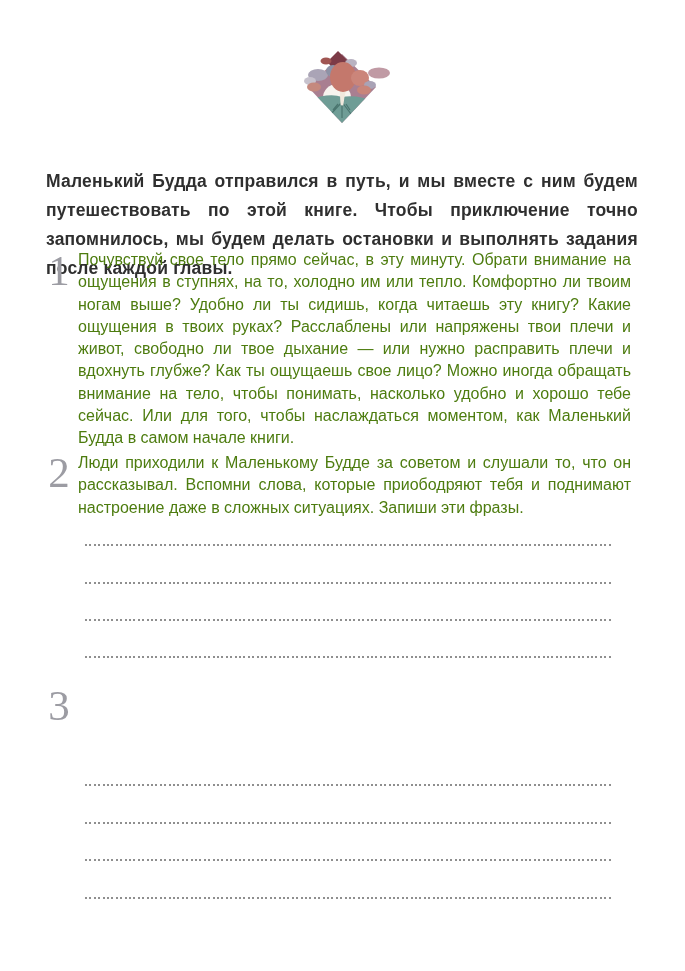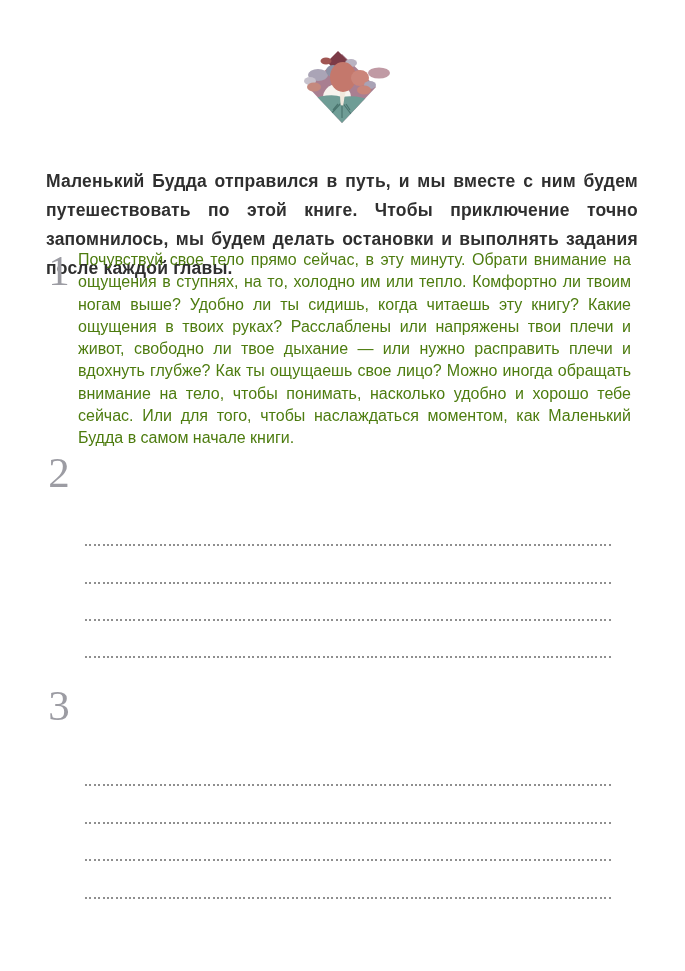--- a/index.html
+++ b/index.html
@@ -63,20 +63,21 @@
       <ellipse cx="71" cy="46" rx="7" ry="4.5" fill="#c98579"></ellipse>
     </g>
   </svg>
 
   <p class="intro">Маленький Будда отправился в путь, и мы вместе с ним будем путешествовать по этой книге. Чтобы приключение точно запомнилось, мы будем делать остановки и выполнять задания после каждой главы.</p>
 
   <div class="task-number" style="top:250px">1</div>
   <div class="task-text" style="top:249px">Почувствуй свое тело прямо сейчас, в эту минуту. Обрати внимание на ощущения в ступнях, на то, холодно им или тепло. Комфортно ли твоим ногам выше? Удобно ли ты сидишь, когда читаешь эту книгу? Какие ощущения в твоих руках? Расслаблены или напряжены твои плечи и живот, свободно ли твое дыхание — или нужно расправить плечи и вдохнуть глубже? Как ты ощущаешь свое лицо? Можно иногда обращать внимание на тело, чтобы понимать, насколько удобно и хорошо тебе сейчас. Или для того, чтобы наслаждаться моментом, как Маленький Будда в самом начале книги.</div>
 
   <div class="task-number" style="top:452px">2</div>
+  <div class="task-text" style="top:452px">Люди приходили к Маленькому Будде за советом и слушали то, что он рассказывал. Вспомни слова, которые приободряют тебя и поднимают настроение даже в сложных ситуациях. Запиши эти фразы.</div>
 
   <div class="answer-line" style="top:544px"></div>
   <div class="answer-line" style="top:582px"></div>
   <div class="answer-line" style="top:619px"></div>
   <div class="answer-line" style="top:656px"></div>
 
   <div class="task-number" style="top:685px">3</div>
 
   <div class="answer-line" style="top:784px"></div>
   <div class="answer-line" style="top:822px"></div>

